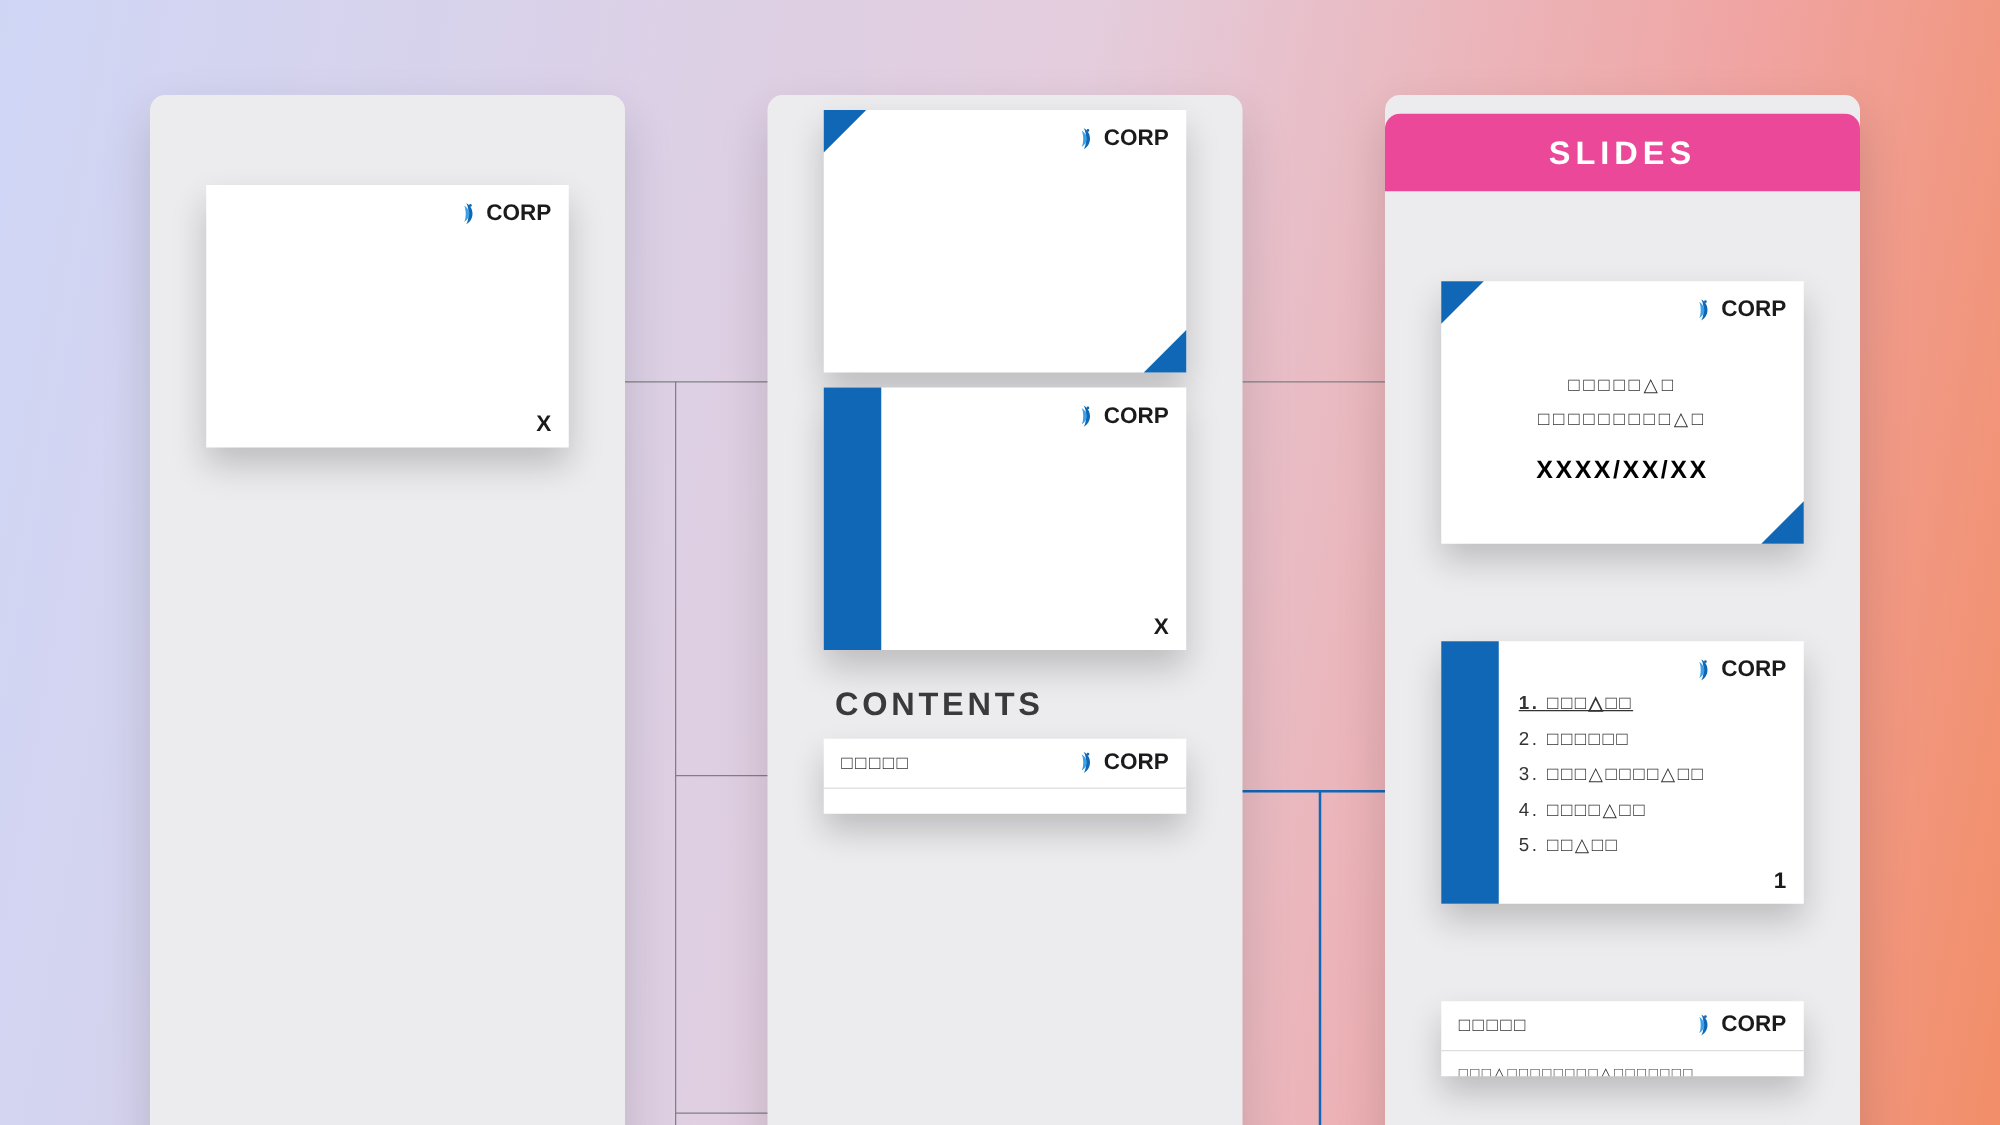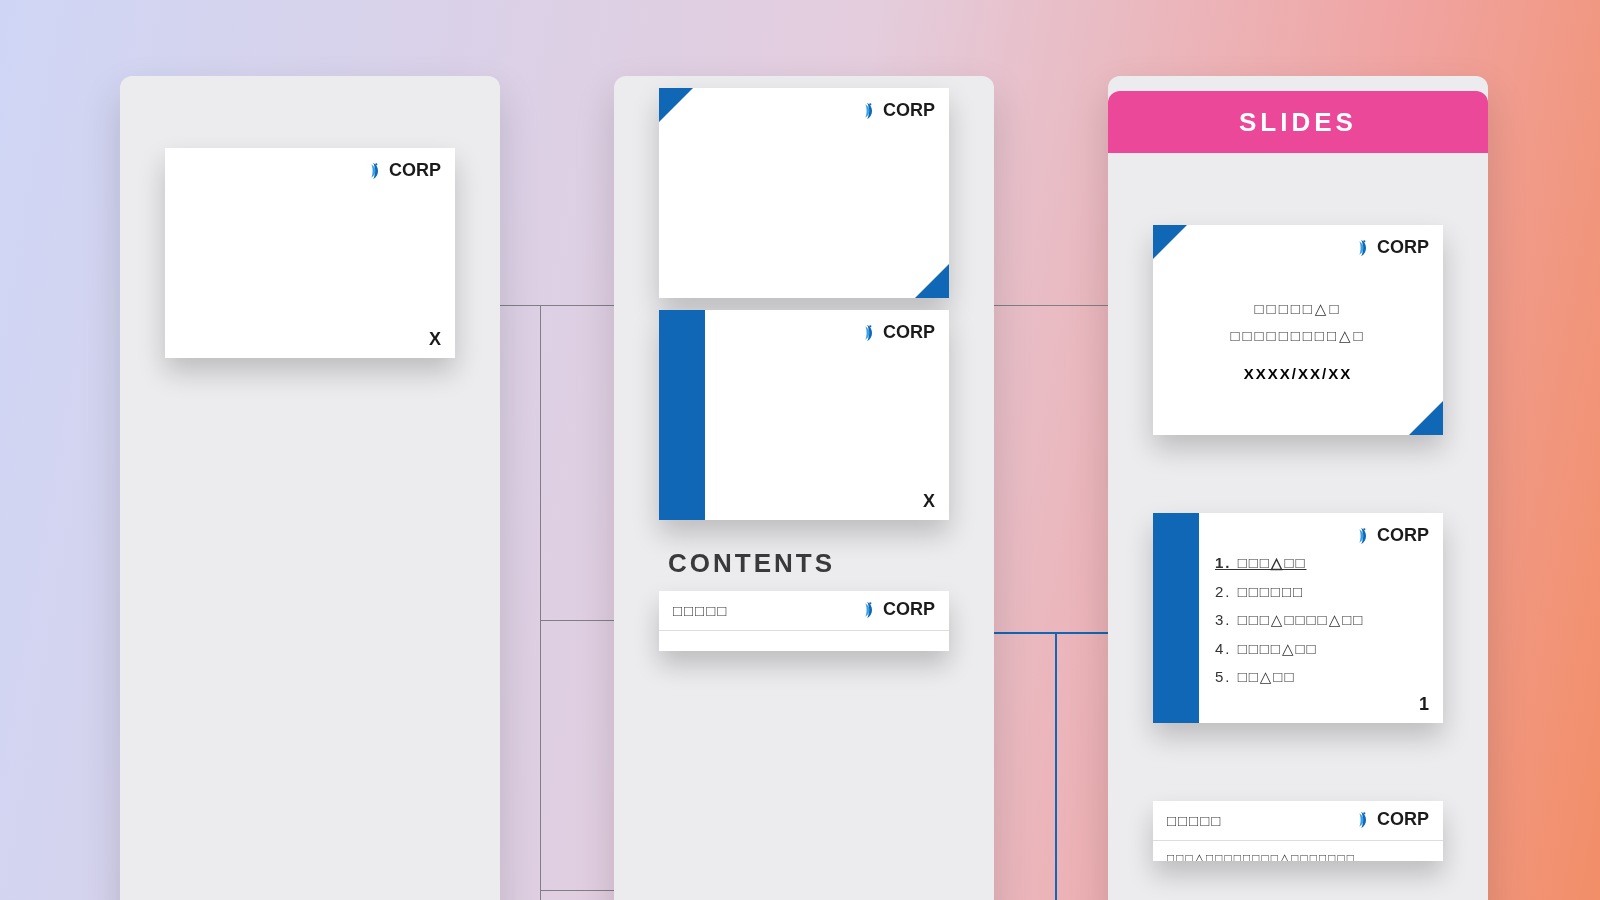--- a/index.html
+++ b/index.html
@@ -77,21 +77,21 @@
 
   
   .strip { position:absolute; top:0; left:0; height:40px; width:100%;
            border-bottom:1px solid #ddd; display:flex; align-items:center;
            padding:0 14px; font-size:15px; letter-spacing:2px; color:#333; font-weight:600; }
 
   
   .cover-text { position:absolute; top:70px; left:0; right:0; text-align:center;
                 font-size:15px; letter-spacing:3px; color:#333; line-height:1.8; }
   .cover-date { position:absolute; top:140px; left:0; right:0; text-align:center;
-                font-weight:700; letter-spacing:2px; font-size:15px; }
+                font-weight:700; letter-spacing:2px; font-size:20px; }
 
   .idx-list { position:absolute; top:36px; left:62px; font-size:15px; color:#333;
               line-height:1.9; letter-spacing:2px; }
   .idx-list div:first-child { font-weight:700; text-decoration:underline; }
 
   .contents-body { position:absolute; top:50px; left:14px; right:14px;
                    font-size:12px; letter-spacing:2px; color:#333; }
 
   
   .line { position:absolute; background:#808084; }

